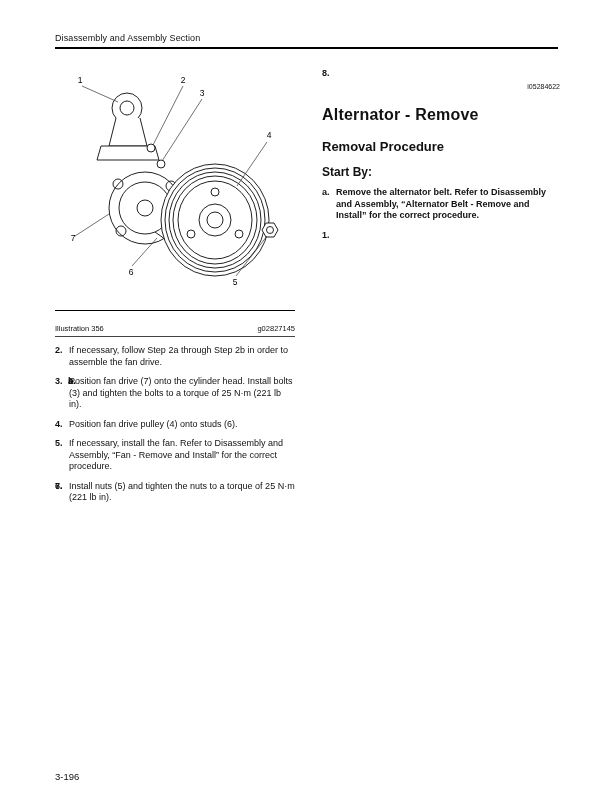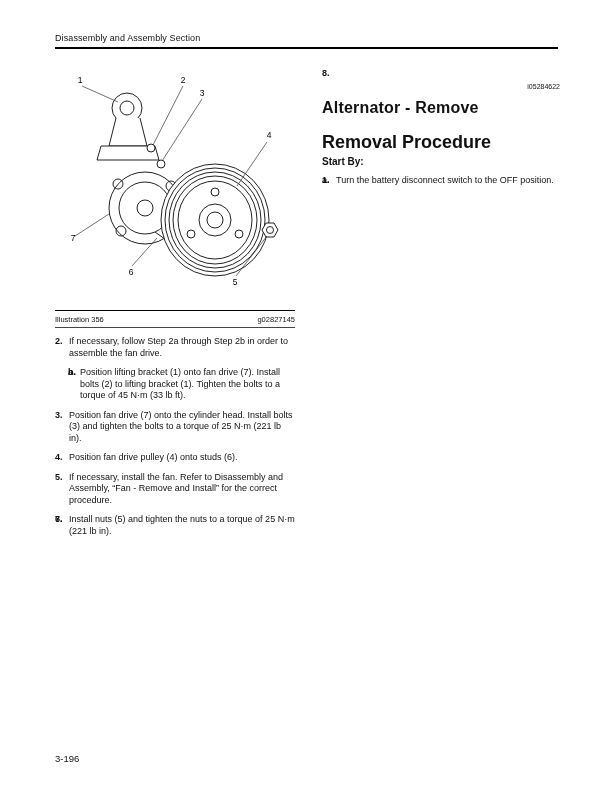--- a/index.html
+++ b/index.html
@@ -17,36 +17,36 @@
 
   .col-left  { position: absolute; left: 55px;  top: 68px; width: 240px; }
   .col-right { position: absolute; left: 322px; top: 68px; width: 238px; }
 
   .figure-wrap { width: 238px; height: 240px; }
   .figure { width: 238px; height: 238px; display: block; }
 
   .caption-row {
     display: flex; justify-content: space-between;
     border-top: 1px solid #000; border-bottom: 1px solid #444;
-    font-size: 7.5px; padding: 4px 0 3px 0; margin-top: 2px;
+    font-size: 7.5px; padding: 13px 0 3px 0; margin-top: 2px;
   }
 
   .steps { margin-top: 4px; }
   .step { position: relative; padding-left: 14px; font-size: 9px; line-height: 11.5px; margin-top: 8px; }
   .step > .num { position: absolute; left: 0; top: 0; font-weight: bold; }
   .substep { position: relative; padding-left: 12px; font-size: 9px; line-height: 11.5px; margin: 8px 0 0 13px; }
   .substep > .num { position: absolute; left: 0; top: 0; font-weight: bold; }
 
   .doc-code { text-align: right; font-size: 7px; margin-top: 15px; }
-  .h1 { font-size: 16px; font-weight: bold; margin-top: 9px; letter-spacing: 0.2px; }
-  .h2 { font-size: 18px; font-weight: bold; margin-top: 15px; }
-  .start-by { font-size: 10px; font-weight: bold; margin-top: 3px; }
+  .h1 { font-size: 16px; font-weight: bold; margin-top: 16px; letter-spacing: 0.2px; }
+  .h2 { font-size: 13px; font-weight: bold; margin-top: 15px; }
+  .start-by { font-size: 12px; font-weight: bold; margin-top: 11px; }
   .bold-step { font-weight: bold; }
 
-  .page-number { position: absolute; left: 55px; top: 753px; font-size: 9.5px; }
+  .page-number { position: absolute; left: 55px; top: 771px; font-size: 9.5px; }
 
   svg text { font-family: "Liberation Sans", sans-serif; }
 </style>
 </head>
 <body>
 
 <div class="page">
 
   <div class="running-header">Disassembly and Assembly Section</div>
   <div class="header-rule"></div>
@@ -125,21 +125,20 @@
     <div class="steps">
       <div class="step">
         <span class="num">2.</span>
         <span>If necessary, follow Step 2a through Step 2b in order to assemble the fan drive.</span>
       </div>
       <div class="substep">
         <span class="num">a.</span>
       </div>
       <div class="substep">
         <span class="num">b.</span>
-        <span>Position lifting bracket (1) onto fan drive (7). Install bolts (2) to lifting bracket (1). Tighten the bolts to a torque of 45 N·m (33 lb ft).</span>
       </div>
       <div class="step">
         <span class="num">3.</span>
         <span>Position fan drive (7) onto the cylinder head. Install bolts (3) and tighten the bolts to a torque of 25 N·m (221 lb in).</span>
       </div>
       <div class="step">
         <span class="num">4.</span>
         <span>Position fan drive pulley (4) onto studs (6).</span>
       </div>
       <div class="step">
@@ -162,23 +161,23 @@
     </div>
 
     <div class="doc-code">i05284622</div>
 
     <div class="h1">Alternator - Remove</div>
     <div class="h2">Removal Procedure</div>
     <div class="start-by">Start By:</div>
 
     <div class="step bold-step">
       <span class="num">a.</span>
+      <span>Remove the alternator belt. Refer to Disassembly and Assembly, “Alternator Belt - Remove and Install” for the correct procedure.</span>
     </div>
 
     <div class="step">
       <span class="num">1.</span>
-      <span>Turn the battery disconnect switch to the OFF position.</span>
     </div>
   </div>
 
   <div class="page-number">3-196</div>
 
 </div>
 
 </body></html>

